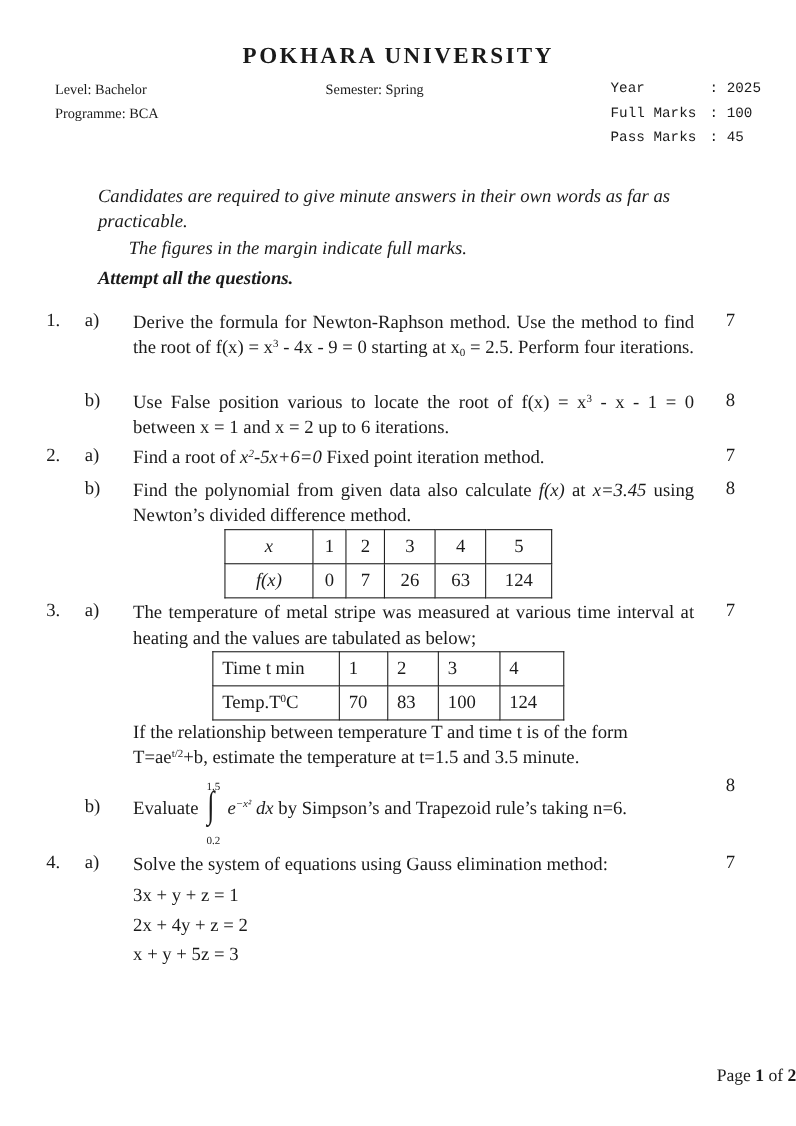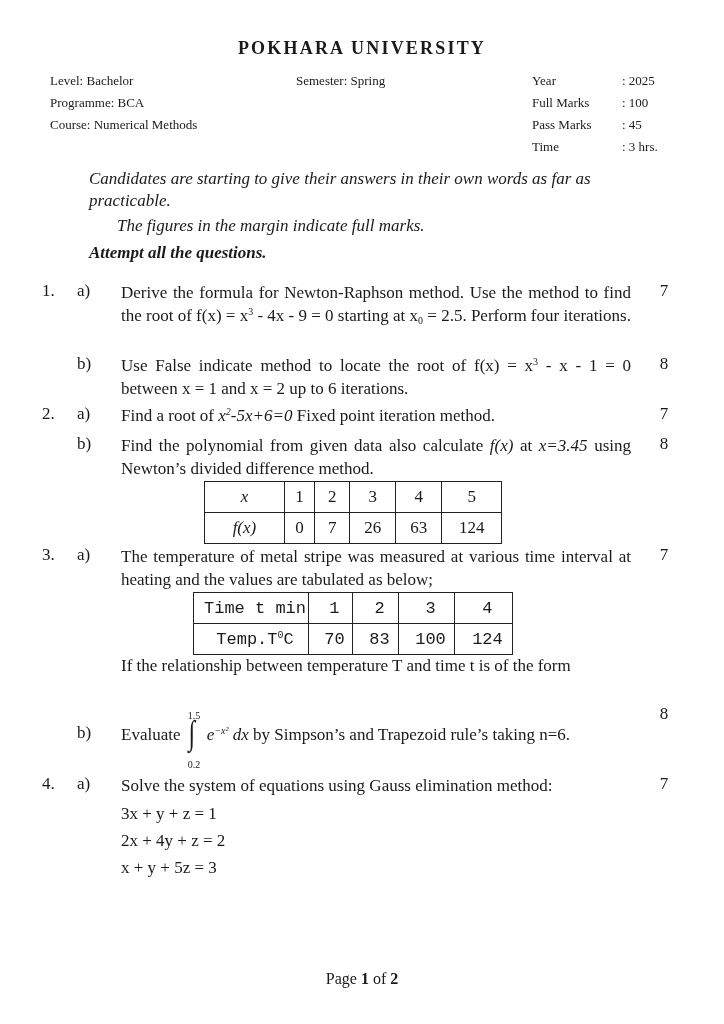--- a/index.html
+++ b/index.html
@@ -4,89 +4,84 @@
   <style>
     html, body { margin: 0; padding: 0; background: #ffffff; }
     body {
       width: 724px; height: 1024px; position: relative; overflow: hidden;
       font-family: "Liberation Serif", "DejaVu Serif", serif;
       color: #1a1a1a; font-size: 17px;
     }
     .abs { position: absolute; }
     .title {
       top: 38px; left: 0; width: 724px; text-align: center;
-      font-weight: bold; font-size: 18px; letter-spacing: 2.2px;
+      font-weight: bold; font-size: 21px; letter-spacing: 2.2px;
     }
     .meta { font-size: 13px; line-height: 22px; }
     .meta-left { top: 70px; left: 50px; }
     .meta-mid { top: 70px; left: 296px; }
-    .meta-right { top: 70px; left: 532px; }
+    .meta-right { top: 70px; left: 555px; font-family: Liberation Mono, monospace; }
     .meta-right .row { display: flex; }
     .meta-right .k { width: 90px; }
     .instr { left: 89px; width: 560px; font-size: 17px; line-height: 22px; }
     .i { font-style: italic; }
     .b { font-weight: bold; }
     .qnum { left: 42px; }
     .qpart { left: 77px; }
     .qtext { left: 121px; width: 510px; line-height: 23px; text-align: justify; }
     .marks { left: 657px; width: 14px; text-align: center; }
     sup { font-size: 10px; vertical-align: 6px; line-height: 0; }
     sub { font-size: 10px; vertical-align: -3px; line-height: 0; }
     table { border-collapse: collapse; font-size: 17px; }
     td { border: 1.5px solid #222; padding: 0; height: 30px; }
     .t1 td { text-align: center; }
-    .t2 td { text-align: center; padding-left: 8px; font-family: Liberation Mono, monospace; }
+    .t2 td { text-align: left; padding-left: 8px; }
     .integral { display: inline-block; position: relative; width: 22px; height: 20px; vertical-align: middle; text-decoration: underline; }
     .int-sym { position: absolute; left: 2px; top: -13px; font-size: 34px; line-height: 40px; transform: scaleX(0.7); }
     .int-up { position: absolute; left: 3px; top: -22px; font-size: 10px; }
     .int-lo { position: absolute; left: 3px; top: 27px; font-size: 10px; }
     .eq { left: 121px; line-height: 27px; }
-    .footer { top: 970px; left: 0; width: 724px; text-align: center; font-size: 16px; }
+    .footer { top: 970px; left: 0; width: 724px; text-align: right; font-size: 16px; }
   </style>
 </head>
 <body>
 
 <div class="abs title">POKHARA UNIVERSITY</div>
 
 <div class="abs meta meta-left">
   <div>Level: Bachelor</div>
   <div>Programme: BCA</div>
-  <div>Course: Numerical Methods</div>
 </div>
 <div class="abs meta meta-mid">Semester: Spring</div>
 <div class="abs meta meta-right">
   <div class="row">
       <span class="k">Year</span>
       <span>: 2025</span>
     </div>
   <div class="row">
       <span class="k">Full Marks</span>
       <span>: 100</span>
     </div>
   <div class="row">
       <span class="k">Pass Marks</span>
       <span>: 45</span>
     </div>
-  <div class="row">
-      <span class="k">Time</span>
-      <span>: 3 hrs.</span>
-    </div>
 </div>
 
-<div class="abs instr i" style="top:168px;">Candidates are starting to give their answers in their own words as far as practicable.</div>
+<div class="abs instr i" style="top:168px;">Candidates are required to give minute answers in their own words as far as practicable.</div>
 <div class="abs instr i" style="top:215px;margin-left:28px;">The figures in the margin indicate full marks.</div>
 <div class="abs instr i b" style="top:242px;">Attempt all the questions.</div>
 
 <div class="abs qnum" style="top:281px;">1.</div>
 <div class="abs qpart" style="top:281px;">a)</div>
 <div class="abs qtext" style="top:281px;"><span>Derive the formula for Newton-Raphson method. Use the method to find the root of f(x) = x</span><sup>3</sup><span> - 4x - 9 = 0 starting at x</span><sub>0</sub><span> = 2.5. Perform four iterations.</span></div>
 <div class="abs marks" style="top:281px;">7</div>
 
 <div class="abs qpart" style="top:354px;">b)</div>
-<div class="abs qtext" style="top:354px;"><span>Use False indicate method to locate the root of f(x) = x</span><sup>3</sup><span> - x - 1 = 0 between x = 1 and x = 2 up to 6 iterations.</span></div>
+<div class="abs qtext" style="top:354px;"><span>Use False position various to locate the root of f(x) = x</span><sup>3</sup><span> - x - 1 = 0 between x = 1 and x = 2 up to 6 iterations.</span></div>
 <div class="abs marks" style="top:354px;">8</div>
 
 <div class="abs qnum" style="top:404px;">2.</div>
 <div class="abs qpart" style="top:404px;">a)</div>
 <div class="abs qtext" style="top:404px;"><span>Find a root of </span><span class="i">x</span><sup class="i">2</sup><span class="i">-5x+6=0</span><span> Fixed point iteration method.</span></div>
 <div class="abs marks" style="top:404px;">7</div>
 
 <div class="abs qpart" style="top:434px;">b)</div>
 <div class="abs qtext" style="top:434px;"><span>Find the polynomial from given data also calculate </span><span class="i">f(x)</span><span> at </span><span class="i">x=3.45</span><span> using Newton’s divided difference method.</span></div>
 <div class="abs marks" style="top:434px;">8</div>
@@ -131,20 +126,21 @@
     <td>70</td>
     <td>83</td>
     <td>100</td>
     <td>124</td>
   </tr>
 </tbody>
   </table>
 
 <div class="abs qtext" style="top:654px;">
   <div>If the relationship between temperature T and time t is of the form</div>
+  <div><span>T=ae</span><sup>t/2</sup><span>+b, estimate the temperature at t=1.5 and 3.5 minute.</span></div>
 </div>
 
 <div class="abs qpart" style="top:723px;">b)</div>
 <div class="abs qtext" style="top:723px; text-align:left;">
   <span>Evaluate</span>
   <span class="integral">
     <span class="int-up">1.5</span>
     <span class="int-sym">∫</span>
     <span class="int-lo">0.2</span>
   </span><span class="i">e</span><sup class="i">−x²</sup>

